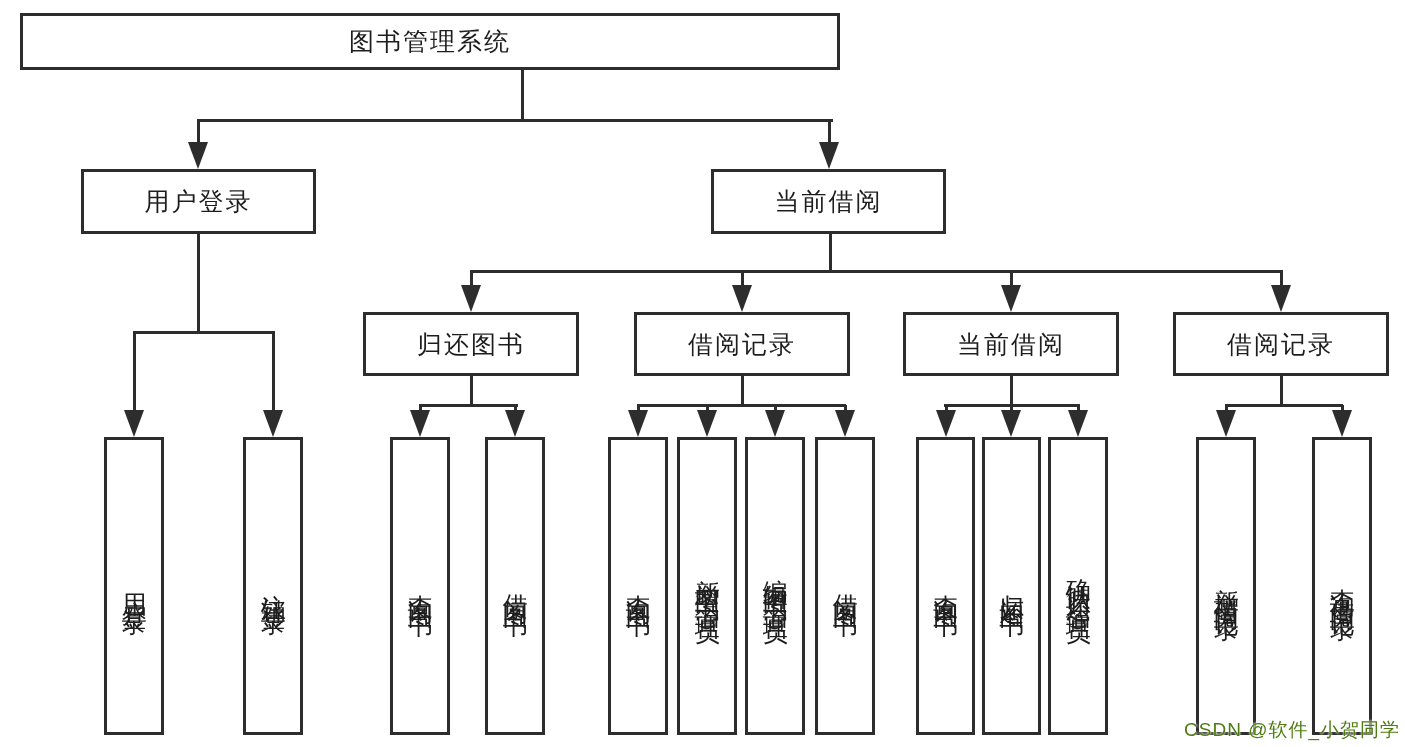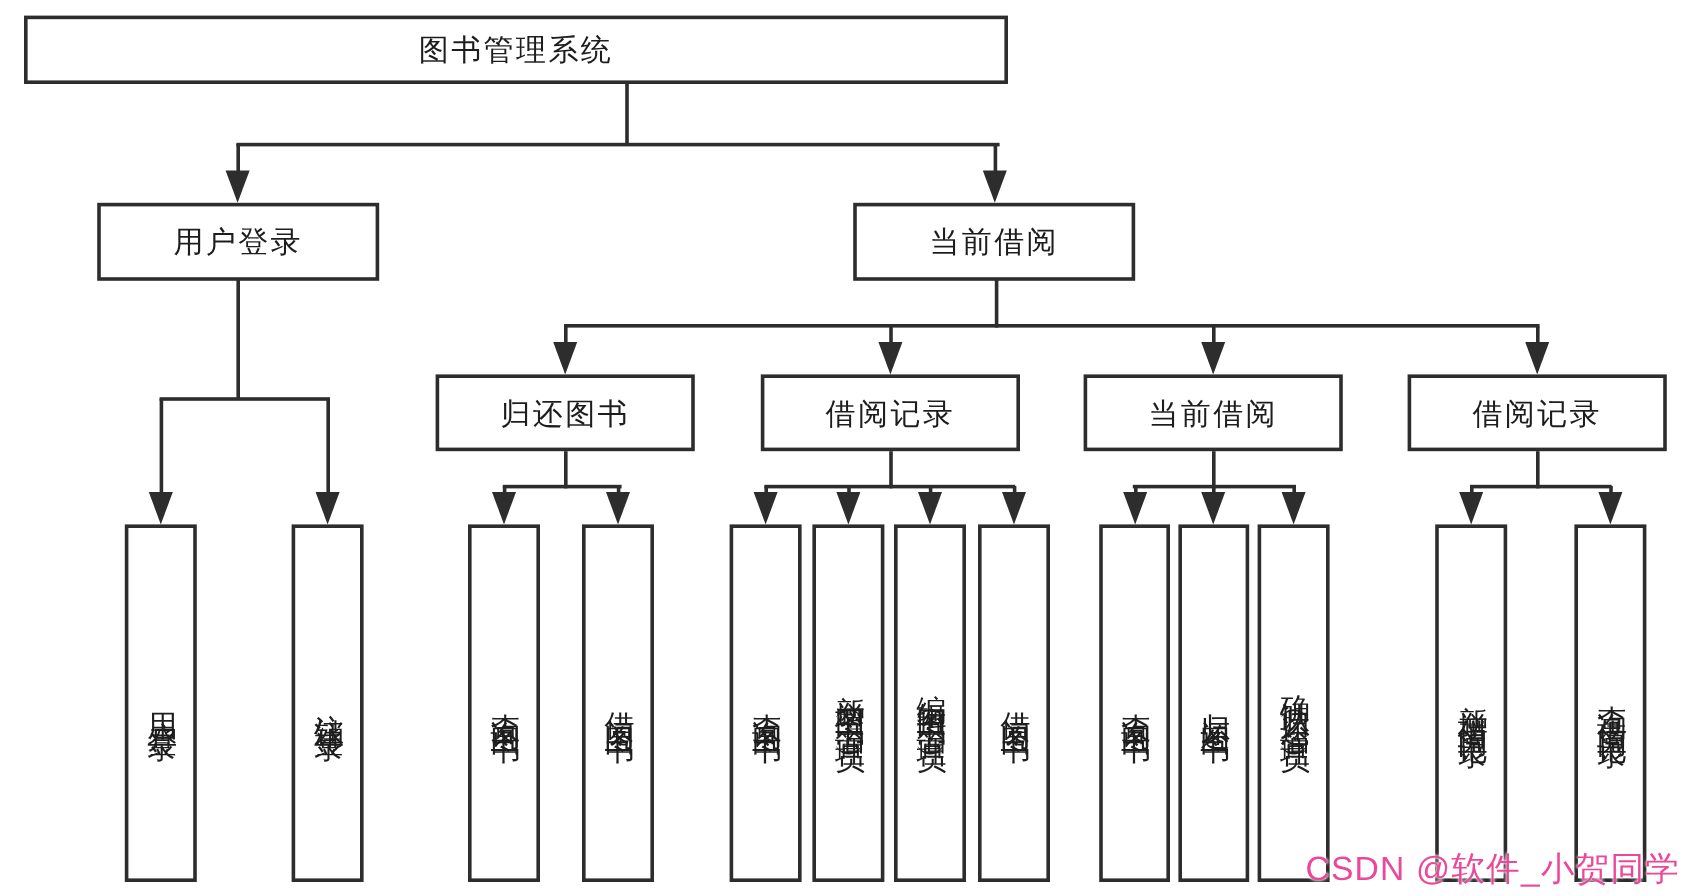--- a/index.html
+++ b/index.html
@@ -9,21 +9,21 @@
        display:flex;align-items:center;justify-content:center;}
   .hbox span{font-size:25px;letter-spacing:2px;white-space:nowrap;}
   .vbox span{writing-mode:vertical-rl;text-orientation:mixed;font-size:25px;letter-spacing:6px;
              line-height:1.1;white-space:nowrap;}
   .vline,.hline{position:absolute;background:#2d2d2d;}
   .vline{width:3px;}
   .hline{height:3px;}
   .arrow{position:absolute;width:0;height:0;
          border-left:10px solid transparent;border-right:10px solid transparent;
          border-top:27px solid #2d2d2d;}
-  .watermark{position:absolute;right:5px;bottom:4px;font-size:28px;color:#ec4899;
+  .watermark{position:absolute;right:5px;bottom:4px;font-size:19px;color:#4d7c0f;
              letter-spacing:1px;text-shadow:0 0 2px #ffffff,0 0 3px #ffffff;z-index:5;}
 </style>
 </head>
 <body>
 
 <div id="canvas">
 
   <div class="box hbox" style="left:20px;top:13px;width:820px;height:57px">
     <span>图书管理系统</span>
   </div>

